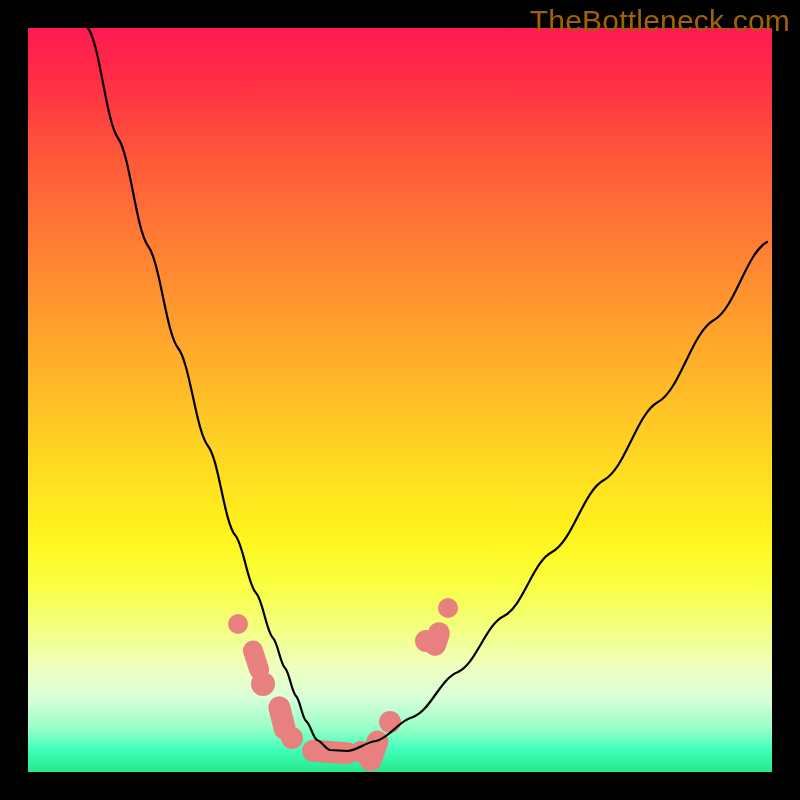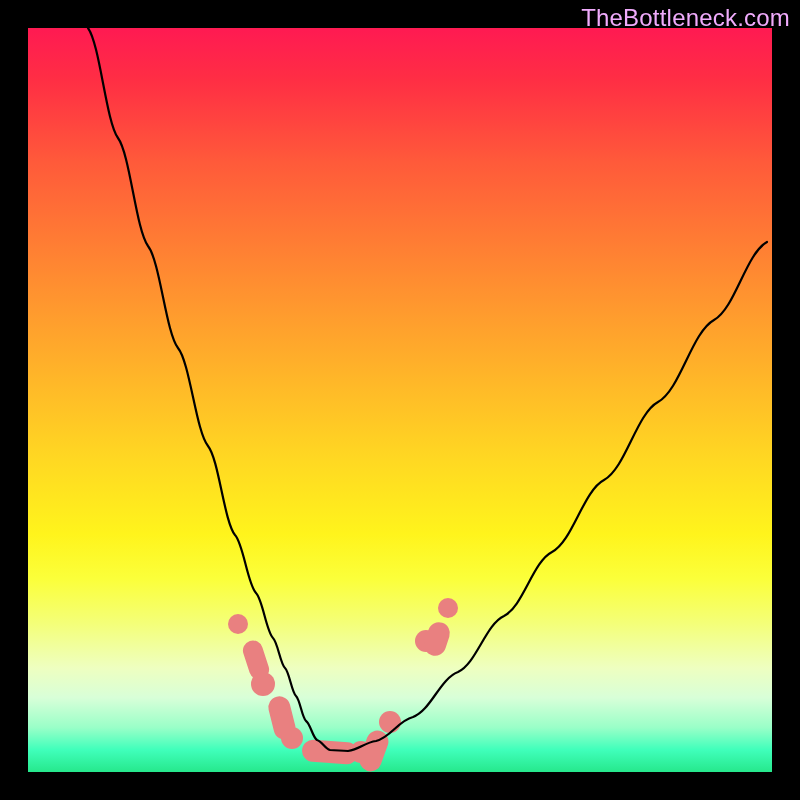--- a/index.html
+++ b/index.html
@@ -13,22 +13,22 @@
   .frame {
     position: relative;
     width: 800px;
     height: 800px;
     background: #000;
   }
   .watermark {
     position: absolute;
     top: 4px;
     right: 10px;
-    color: #f0abfc;
-    font-size: 24px;
+    color: #a16207;
+    font-size: 30px;
     font-weight: 500;
     letter-spacing: 0.2px;
     z-index: 3;
   }
   .plot-area {
     position: absolute;
     left: 28px;
     top: 28px;
     width: 744px;
     height: 744px;

